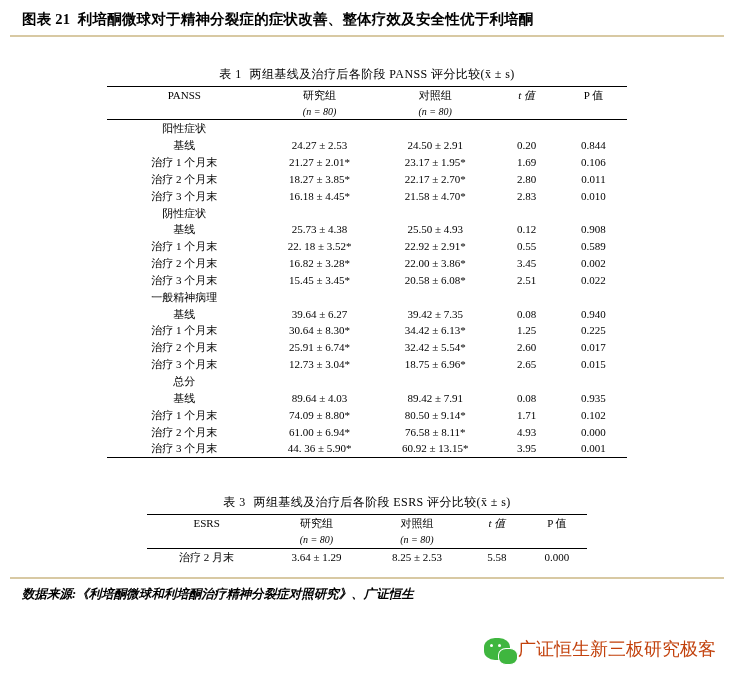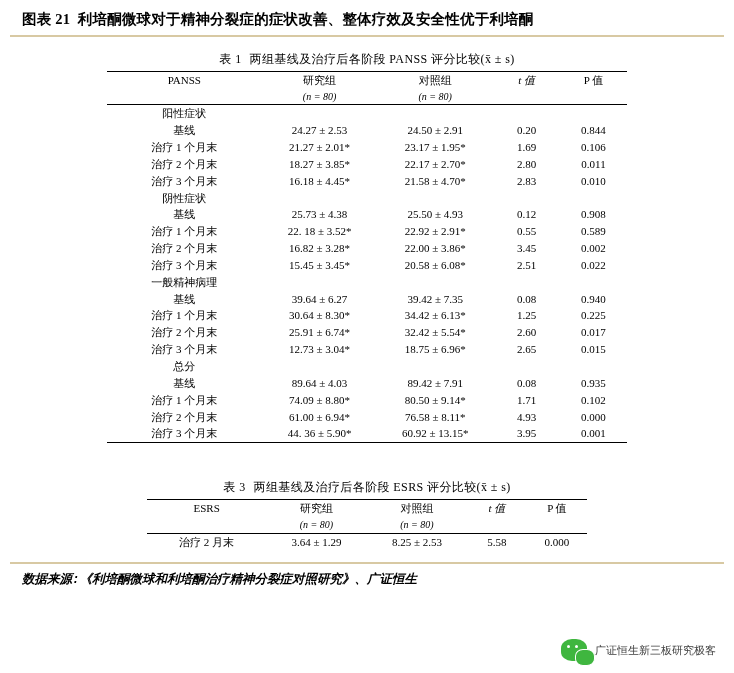--- a/index.html
+++ b/index.html
@@ -34,21 +34,21 @@
   .title-rule {
     height: 2px;
     background: #d8c9a3;
     margin: 0 10px 0 10px;
   }
   
   .figure {
     position: relative;
     margin: 0 auto;
     width: 560px;
-    padding-top: 8px;
+    padding-top: 23px;
     padding-bottom: 4px;
   }
   .tbl-caption {
     text-align: center;
     font-size: 12px;
     font-family: "Liberation Serif", serif;
     margin: 6px 0 3px 0;
     letter-spacing: .4px;
   }
   .tbl-caption .cap-label {
@@ -97,21 +97,21 @@
   .source-rule {
     height: 2px;
     background: #d8c9a3;
     margin: 8px 10px 0 10px;
   }
   .source {
     padding: 7px 10px 0 22px;
     font-size: 12.5px;
     font-weight: bold;
     font-style: italic;
-    font-family: Liberation Mono, monospace;
+    font-family: Liberation Serif, serif;
   }
   
   .footer {
     position: absolute;
     left: 0;
     bottom: 0;
     width: 734px;
     height: 62px;
   }
   .wechat {
@@ -144,22 +144,22 @@
     position: absolute;
     width: 3px;
     height: 3px;
     background: #fff;
     border-radius: 50%;
     top: 6px;
   }
   .wechat-icon .d1 { left: 6px; }
   .wechat-icon .d2 { left: 14px; }
   .wechat-text {
-    font-size: 11px;
-    color: #404040;
+    font-size: 18px;
+    color: #c2410c;
     font-family: "Liberation Sans", sans-serif;
   }
 </style>
 </head>
 <body>
 
 <div class="page">
 
   <div class="title-row">
     <span>图表 21</span>&nbsp;&nbsp;<span>利培酮微球对于精神分裂症的症状改善、整体疗效及安全性优于利培酮</span>

